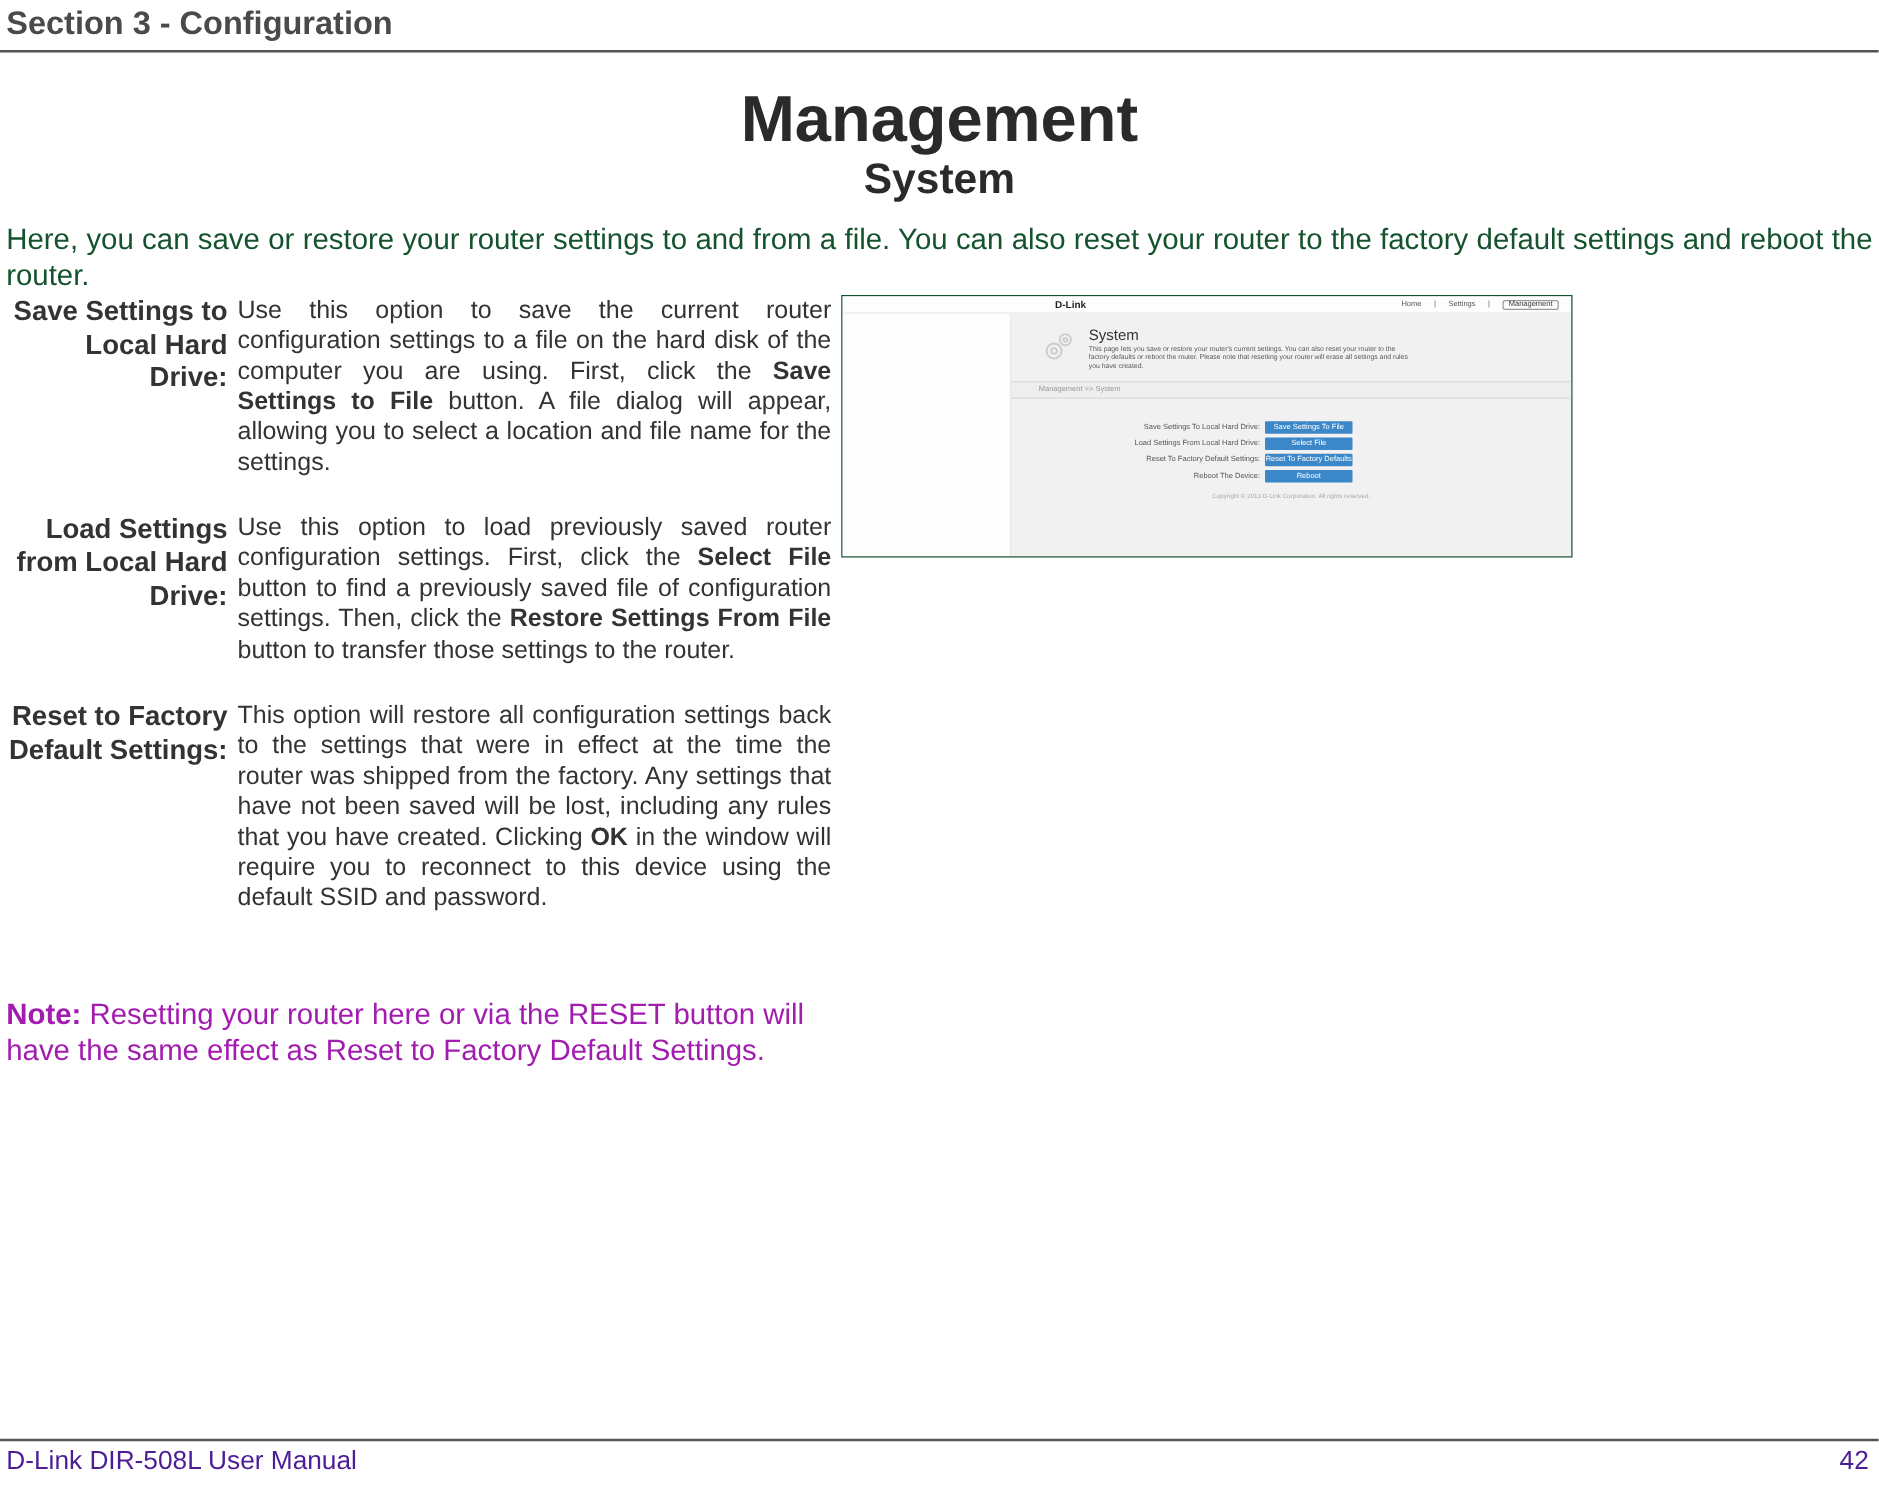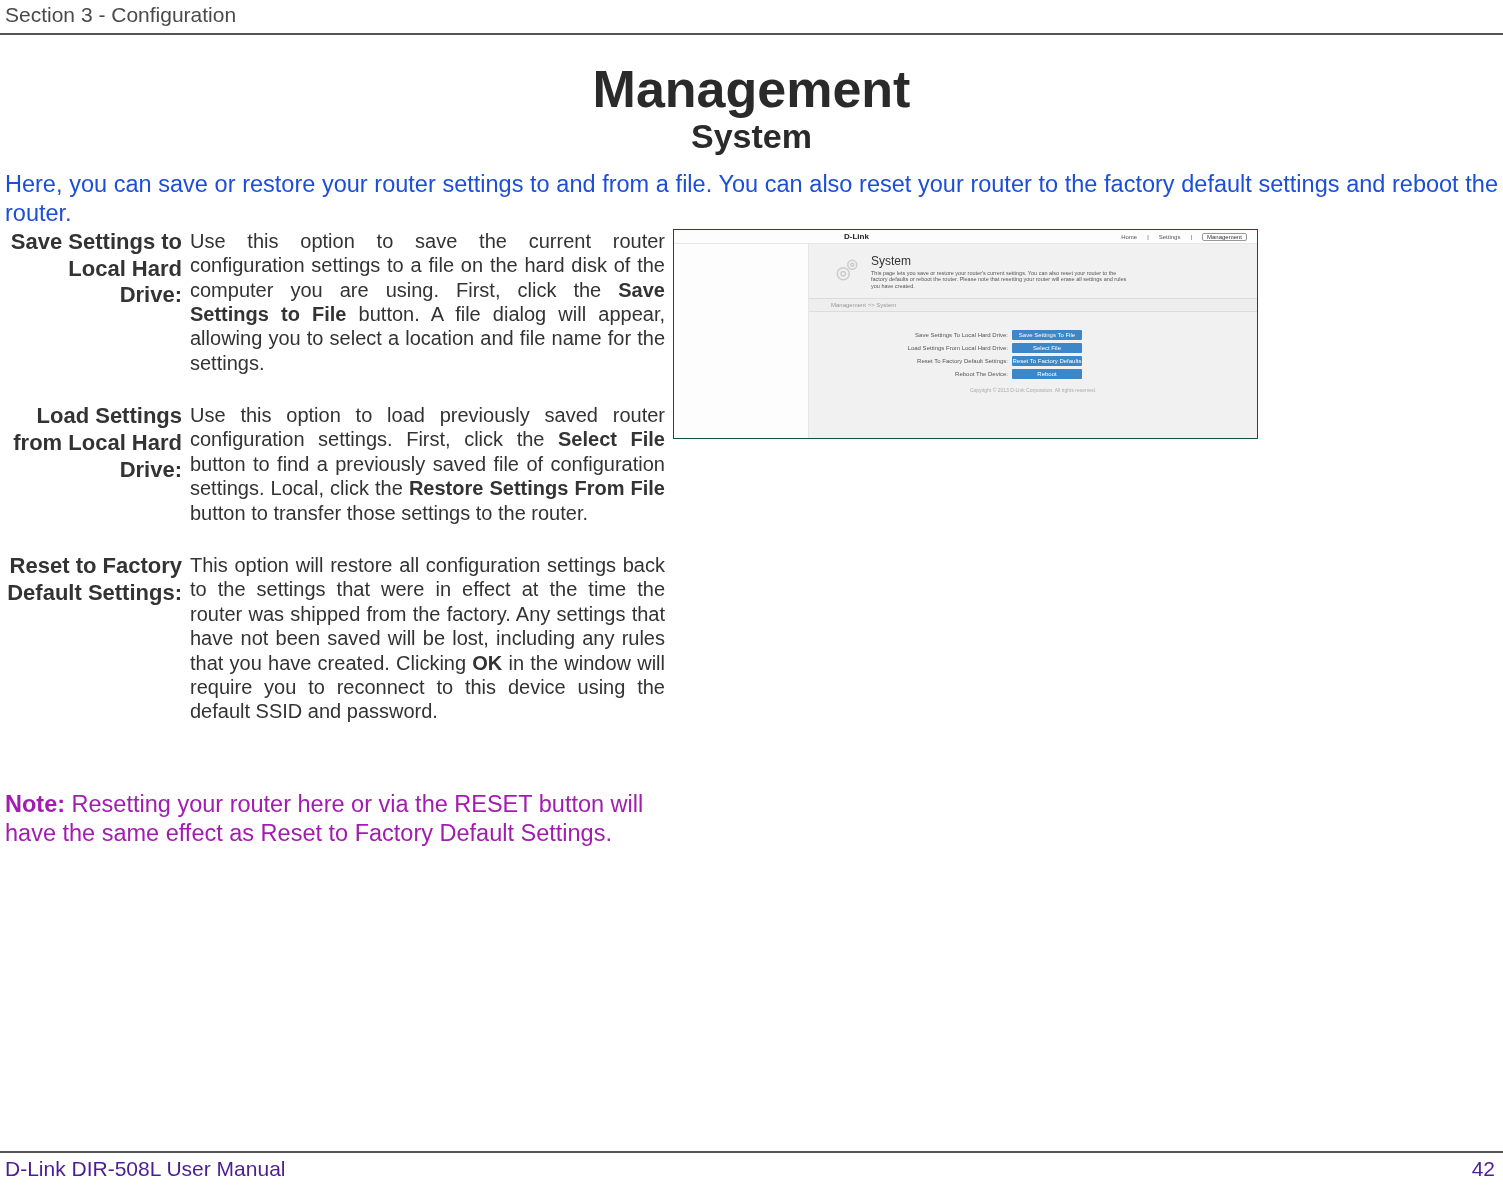--- a/index.html
+++ b/index.html
@@ -1,22 +1,22 @@
 <!DOCTYPE html>
 <html><head>
 <meta charset="utf-8">
 <style>
   * { box-sizing: border-box; margin: 0; padding: 0; }
   html, body { width: 1503px; height: 1193px; background: #fff; font-family: "Myriad Pro", "Segoe UI", Arial, sans-serif; color: #333; }
   .page { width: 1503px; height: 1193px; position: relative; padding: 0; }
   .header-bar { width: 100%; padding: 3px 8px 6px 5px; border-bottom: 2px solid #555; display: flex; justify-content: space-between; }
-  .header-text { font-size: 21px; color: #4a4a4a; font-weight: 400; }
+  .header-text { font-size: 26px; color: #4a4a4a; font-weight: 700; }
   .title { text-align: center; margin-top: 24px; font-size: 52px; font-weight: 600; color: #2a2a2a; }
   .subtitle { text-align: center; font-size: 34px; font-weight: 600; color: #2a2a2a; margin-top: -2px; }
-  .intro { font-size: 23.5px; color: #1d4ed8; margin: 14px 5px 0 5px; line-height: 1.25; text-align: justify; }
+  .intro { font-size: 23.5px; color: #14532d; margin: 14px 5px 0 5px; line-height: 1.25; text-align: justify; }
   .columns { display: flex; }
   .left { width: 665px; }
   .right { flex: 1; padding-left: 8px; position: relative; }
   .def-row { display: flex; margin-bottom: 28px; }
   .def-label { width: 186px; text-align: right; font-weight: 700; font-size: 22px; color: #333; line-height: 1.22; padding-right: 4px; flex-shrink: 0; }
   .def-desc { flex: 1; font-size: 20px; color: #333; line-height: 1.22; text-align: justify; padding-left: 4px; }
   .def-desc b { font-weight: 700; }
   .note-block { margin: 38px 5px 0 5px; font-size: 23.5px; color: #a21caf; line-height: 1.25; width: 660px; }
   .note-block b { font-weight: 700; }
   .footer-bar { position: absolute; bottom: 12px; left: 0; right: 0; border-top: 2px solid #555; padding: 4px 8px 0 5px; display: flex; justify-content: space-between; font-size: 21px; color: #4c1d95; }
@@ -60,21 +60,21 @@
       <div class="def-row">
         <div class="def-label">Save Settings to Local Hard Drive:</div>
         <div class="def-desc">
           <span>Use this option to save the current router configuration settings to a file on the hard disk of the computer you are using. First, click the </span><b>Save Settings to File</b><span> button. A file dialog will appear, allowing you to select a location and file name for the settings.</span>
         </div>
       </div>
 
       <div class="def-row">
         <div class="def-label">Load Settings from Local Hard Drive:</div>
         <div class="def-desc">
-          <span>Use this option to load previously saved router configuration settings. First, click the </span><b>Select File</b><span> button to find a previously saved file of configuration settings. Local, click the </span><b>Restore Settings From File</b><span> button to transfer those settings to the router.</span>
+          <span>Use this option to load previously saved router configuration settings. First, click the </span><b>Select File</b><span> button to find a previously saved file of configuration settings. Then, click the </span><b>Restore Settings From File</b><span> button to transfer those settings to the router.</span>
         </div>
       </div>
 
       <div class="def-row">
         <div class="def-label">Reset to Factory Default Settings:</div>
         <div class="def-desc">
           <span>This option will restore all configuration settings back to the settings that were in effect at the time the router was shipped from the factory. Any settings that have not been saved will be lost, including any rules that you have created. Clicking </span><b>OK</b><span> in the window will require you to reconnect to this device using the default SSID and password.</span>
         </div>
       </div>
 

